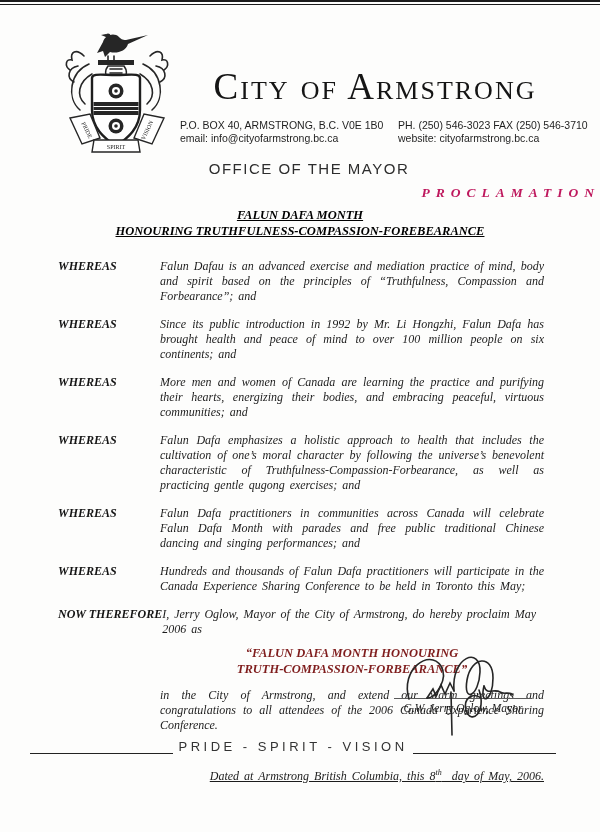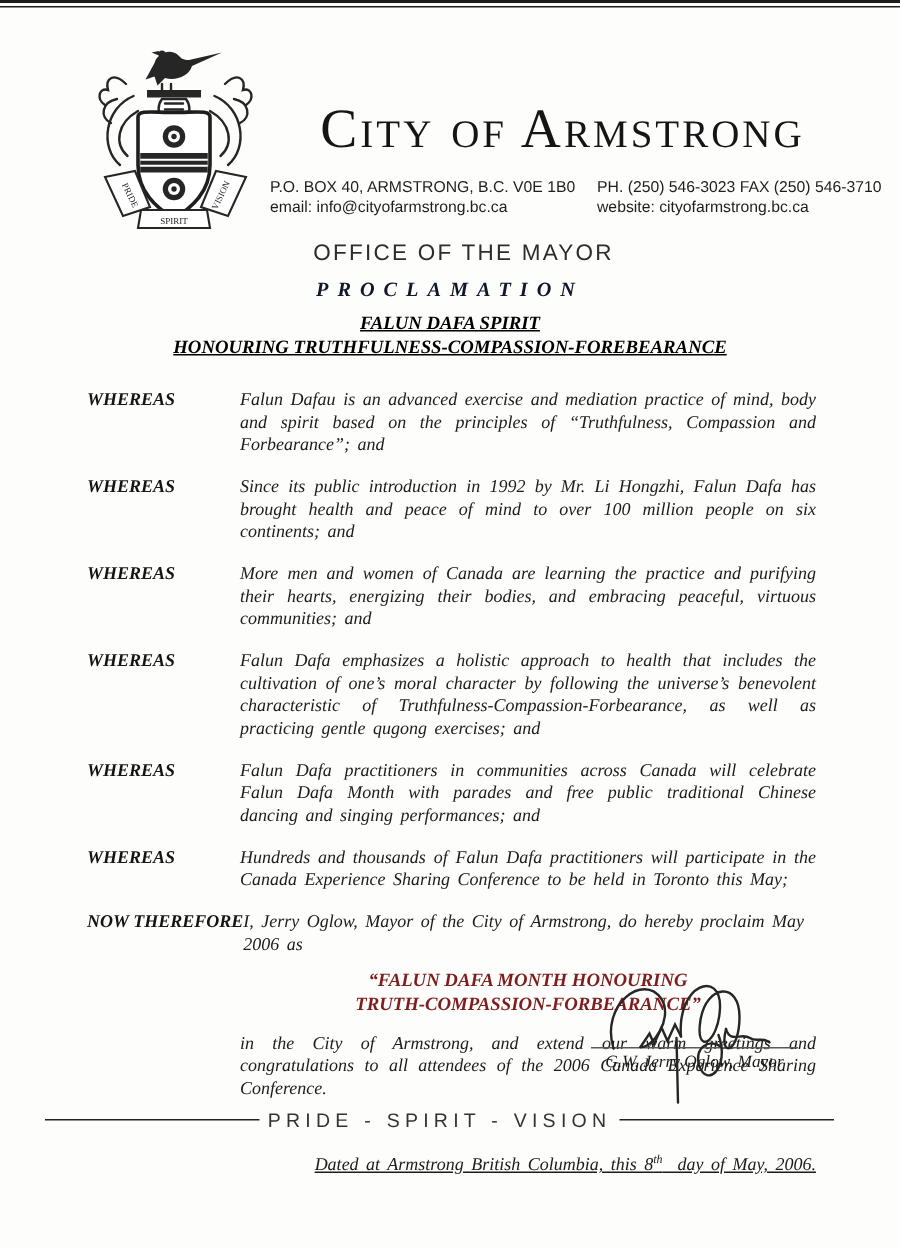--- a/index.html
+++ b/index.html
@@ -23,22 +23,22 @@
   .contacts { position:absolute; top:119px; font-family:"Liberation Sans", sans-serif;
     font-size:10.5px; line-height:13px; color:#1e1e1e; z-index:2; }
   .contacts-left  { left:180px; width:212px; }
   .contacts-right { left:398px; width:192px; }
   
   .office {
     position:absolute; left:0; right:0; top:160px; text-align:center;
     font-family:"Liberation Sans", sans-serif; font-size:15px; letter-spacing:1.5px; color:#2d2d2d;padding-left:18px;
   }
   .proc-label {
-    position:absolute; left:0; right:0; top:185px; text-align:center;
-    font-weight:bold; font-style:italic; font-size:13.5px; letter-spacing:6px; color:#0f172a;
+    position:absolute; left:0; right:0; top:185px; text-align:right;
+    font-weight:bold; font-style:italic; font-size:13.5px; letter-spacing:6px; color:#be185d;
   }
   .subject {
     position:absolute; left:0; right:0; top:207px; text-align:center;
     font-weight:bold; font-style:italic; font-size:12.5px; line-height:16px; color:#000;
   }
   .subject span { text-decoration:underline; }
   
   .doc-body { position:absolute; left:58px; top:259px; width:486px; }
   .clause-row { display:flex; margin-bottom:13px; }
   .clause-label {
@@ -62,21 +62,21 @@
   
   .sig-svg { position:absolute; left:398px; top:640px; width:132px; height:98px; z-index:3; }
   .sig-name {
     position:absolute; left:394px; top:698px; width:138px;
     border-top:1px solid #5a5a5a; padding-top:3px;
     font-style:italic; font-size:11.5px; white-space:nowrap; text-align:center; color:#1a1a1a;
   }
   
   .footer {
     position:absolute; left:30px; right:44px; top:739px;
-    display:flex; align-items:center;
+    display:flex; align-items:flex-end;
   }
   .footer .f-line { flex:1; border-top:1.6px solid #222; }
   .footer .f-text {
     padding:0 5px; font-family:"Liberation Sans", sans-serif;
     font-size:13px; letter-spacing:3.5px; color:#333; white-space:nowrap;
   }
   svg .ink { stroke:#262626; fill:none; stroke-width:1.6; stroke-linecap:round; }
 </style>
 </head>
 <body>
@@ -132,21 +132,21 @@
     <div>email: info@cityofarmstrong.bc.ca</div>
   </div>
   <div class="contacts contacts-right">
     <div>PH. (250) 546-3023  FAX (250) 546-3710</div>
     <div>website: cityofarmstrong.bc.ca</div>
   </div>
 
   <div class="office">OFFICE OF THE MAYOR</div>
   <div class="proc-label">PROCLAMATION</div>
   <div class="subject">
-    <span>FALUN DAFA SPIRIT</span><br>
+    <span>FALUN DAFA MONTH</span><br>
     <span>HONOURING TRUTHFULNESS-COMPASSION-FOREBEARANCE</span>
   </div>
 
   <div class="doc-body">
     <div class="clause-row">
       <div class="clause-label">WHEREAS</div>
       <div class="clause-text">Falun Dafau is an advanced exercise and mediation practice of mind, body and spirit based on the principles of “Truthfulness, Compassion and Forbearance”;  and</div>
     </div>
     <div class="clause-row">
       <div class="clause-label">WHEREAS</div>

